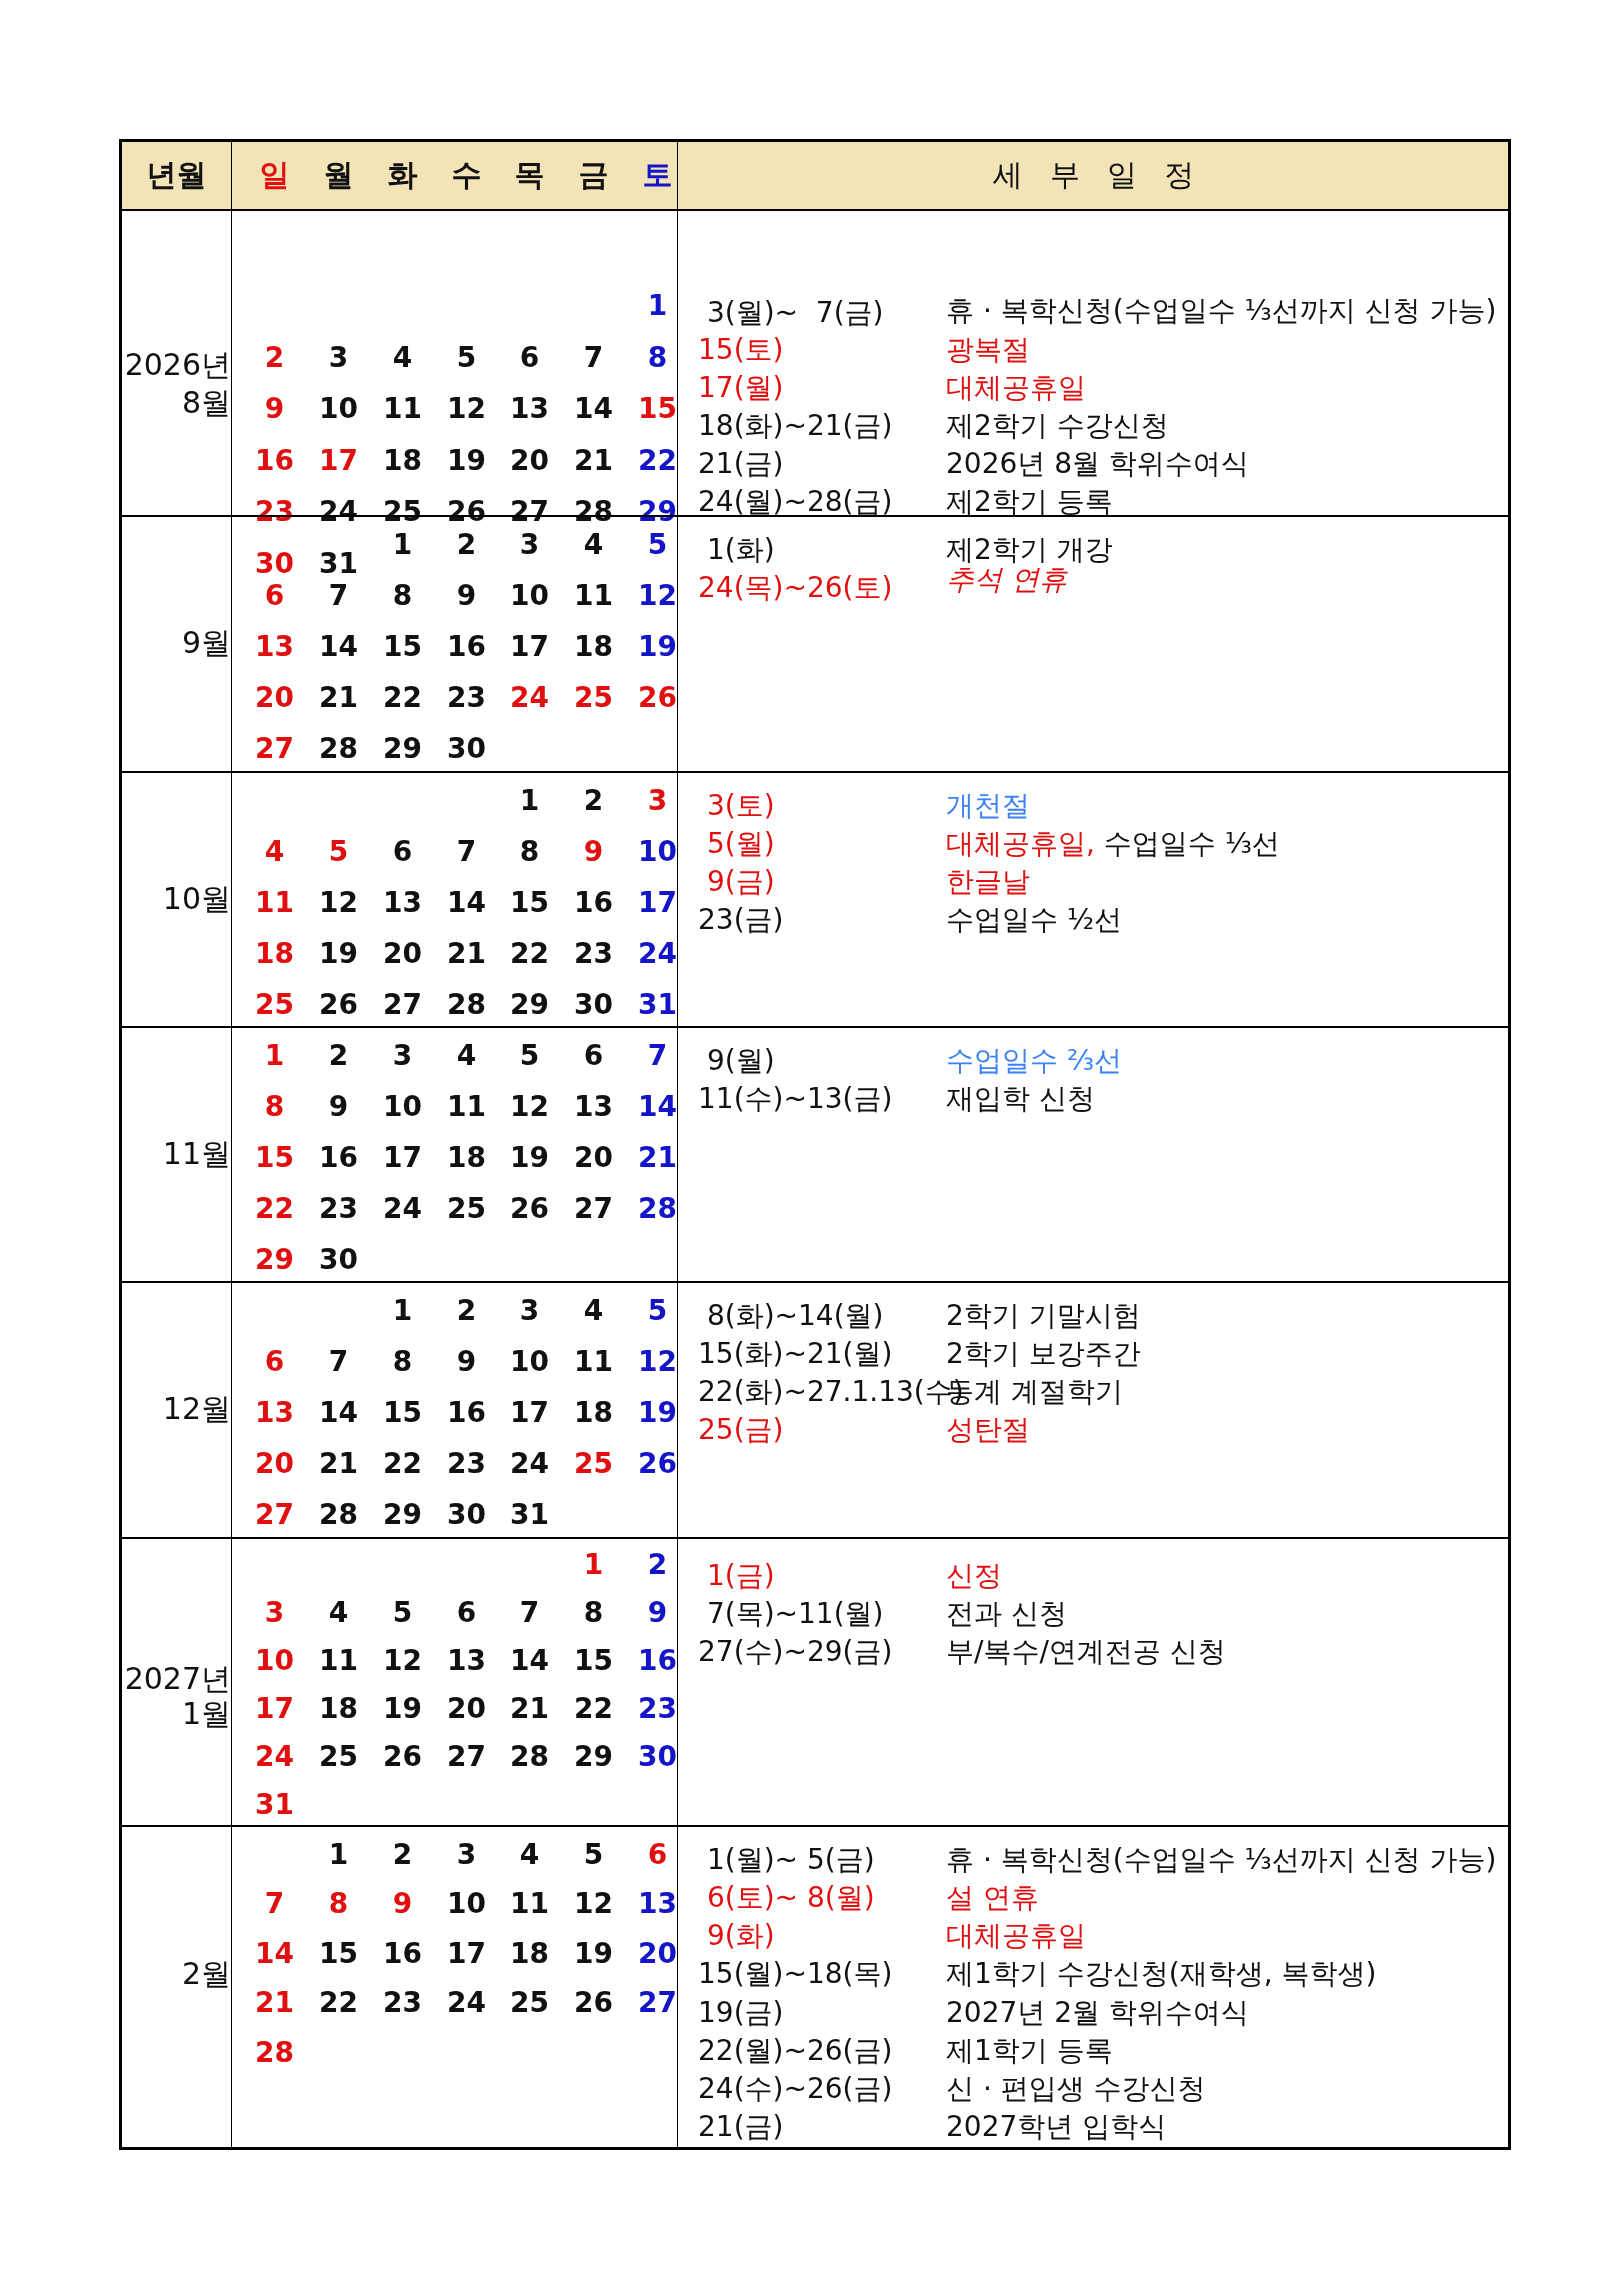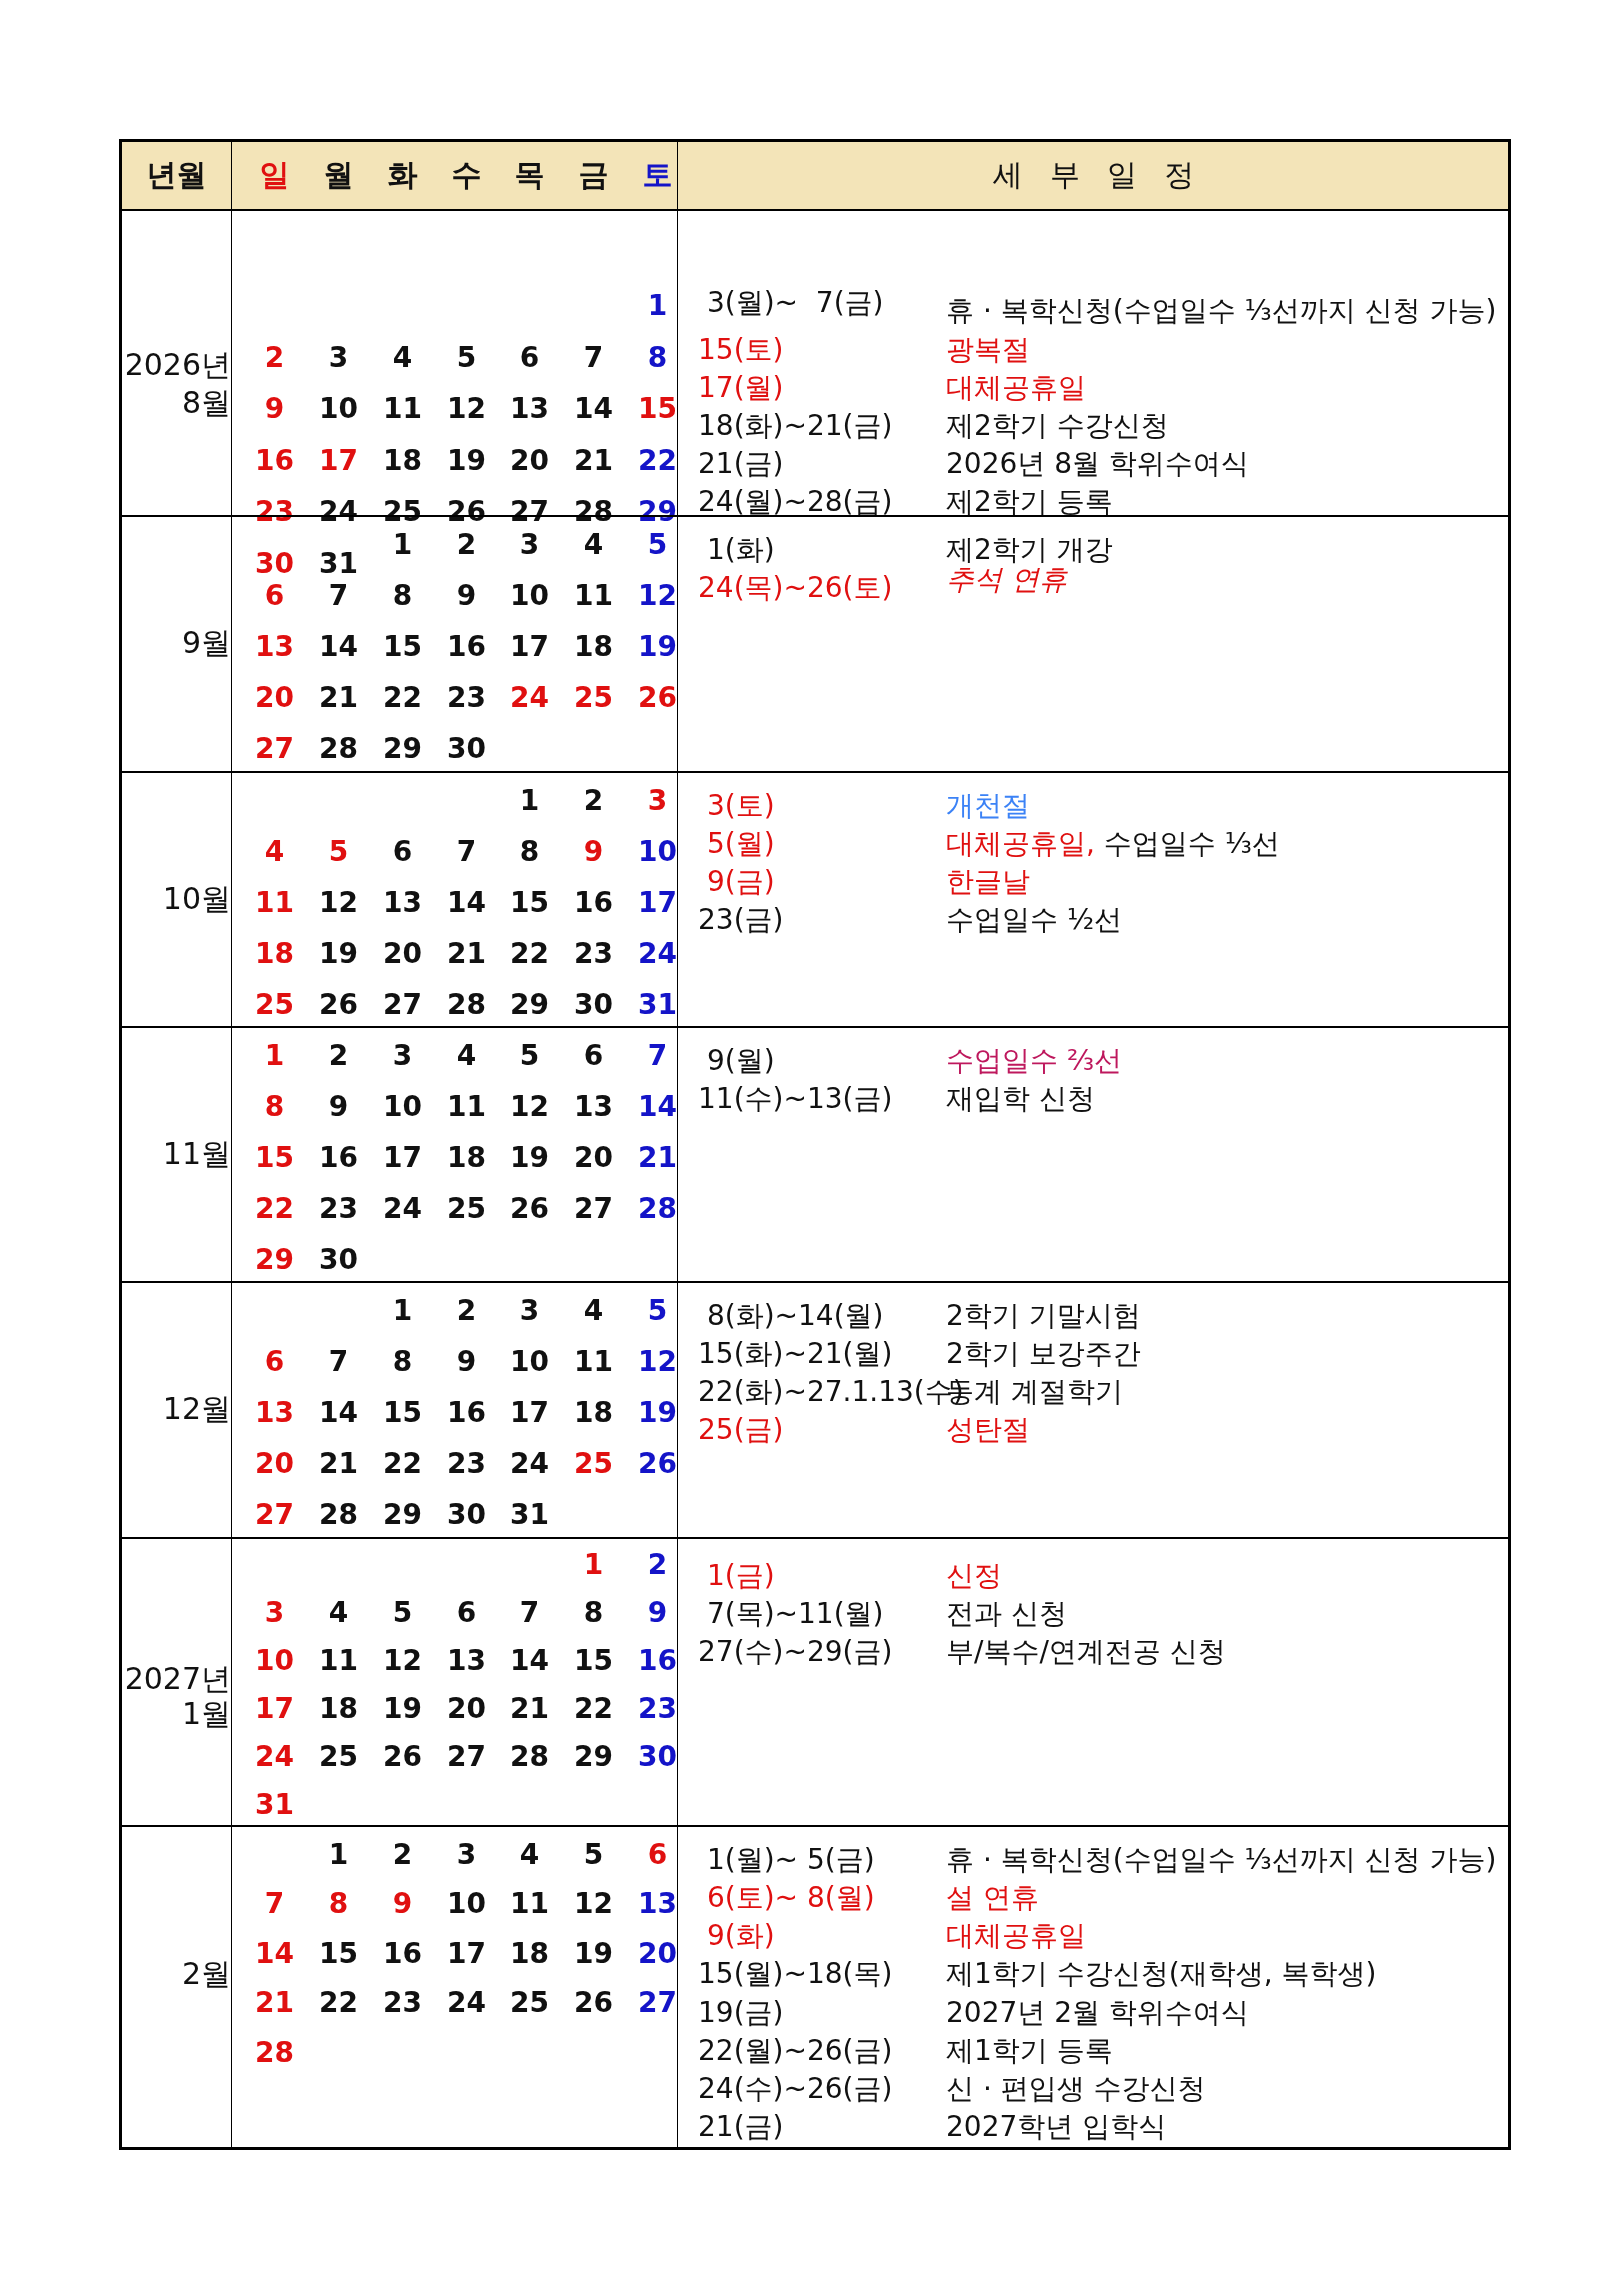--- a/index.html
+++ b/index.html
@@ -70,21 +70,21 @@
         <div class="day blue" style="left: 506px; top: 231px;">22</div>
         <div class="day red" style="left: 123px; top: 282px;">23</div>
         <div class="day black" style="left: 187px; top: 282px;">24</div>
         <div class="day black" style="left: 251px; top: 282px;">25</div>
         <div class="day black" style="left: 315px; top: 282px;">26</div>
         <div class="day black" style="left: 378px; top: 282px;">27</div>
         <div class="day black" style="left: 442px; top: 282px;">28</div>
         <div class="day blue" style="left: 506px; top: 282px;">29</div>
         <div class="day red" style="left: 123px; top: 334px;">30</div>
         <div class="day black" style="left: 187px; top: 334px;">31</div>
-        <div class="ev-date" style="top: 74px; white-space: pre;"> 3(월)~  7(금)</div>
+        <div class="ev-date" style="top: 84px; white-space: pre;"> 3(월)~  7(금)</div>
         <div class="ev-text" style="top: 82px;"><span style="color: rgb(17, 17, 17);">휴 · 복학신청(수업일수 ⅓선까지 신청 가능)</span></div>
         <div class="ev-date r" style="top: 121px; white-space: pre;">15(토)</div>
         <div class="ev-text" style="top: 121px;"><span style="color: rgb(224, 16, 16);">광복절</span></div>
         <div class="ev-date r" style="top: 159px; white-space: pre;">17(월)</div>
         <div class="ev-text" style="top: 159px;"><span style="color: rgb(224, 16, 16);">대체공휴일</span></div>
         <div class="ev-date" style="top: 197px; white-space: pre;">18(화)~21(금)</div>
         <div class="ev-text" style="top: 197px;"><span style="color: rgb(17, 17, 17);">제2학기 수강신청</span></div>
         <div class="ev-date" style="top: 235px; white-space: pre;">21(금)</div>
         <div class="ev-text" style="top: 235px;"><span style="color: rgb(17, 17, 17);">2026년 8월 학위수여식</span></div>
         <div class="ev-date" style="top: 273px; white-space: pre;">24(월)~28(금)</div>
@@ -195,21 +195,21 @@
         <div class="day red" style="left: 123px; top: 161px;">22</div>
         <div class="day black" style="left: 187px; top: 161px;">23</div>
         <div class="day black" style="left: 251px; top: 161px;">24</div>
         <div class="day black" style="left: 315px; top: 161px;">25</div>
         <div class="day black" style="left: 378px; top: 161px;">26</div>
         <div class="day black" style="left: 442px; top: 161px;">27</div>
         <div class="day blue" style="left: 506px; top: 161px;">28</div>
         <div class="day red" style="left: 123px; top: 212px;">29</div>
         <div class="day black" style="left: 187px; top: 212px;">30</div>
         <div class="ev-date" style="top: 13.7px; white-space: pre;"> 9(월)</div>
-        <div class="ev-text" style="top: 13.7px;"><span style="color: #be185d;">수업일수 ⅔선</span></div>
+        <div class="ev-text" style="top: 13.7px;"><span style="color: #3b82f6;">수업일수 ⅔선</span></div>
         <div class="ev-date" style="top: 52px; white-space: pre;">11(수)~13(금)</div>
         <div class="ev-text" style="top: 52px;"><span style="color: rgb(17, 17, 17);">재입학 신청</span></div>
       </div>
       <div class="row" style="top: 1139px; height: 256px;">
         <div class="ym" style="top: 106px;">12월</div>
         <div class="day black" style="left: 251px; top: 7.8px;">1</div>
         <div class="day black" style="left: 315px; top: 7.8px;">2</div>
         <div class="day black" style="left: 378px; top: 7.8px;">3</div>
         <div class="day black" style="left: 442px; top: 7.8px;">4</div>
         <div class="day blue" style="left: 506px; top: 7.8px;">5</div>

